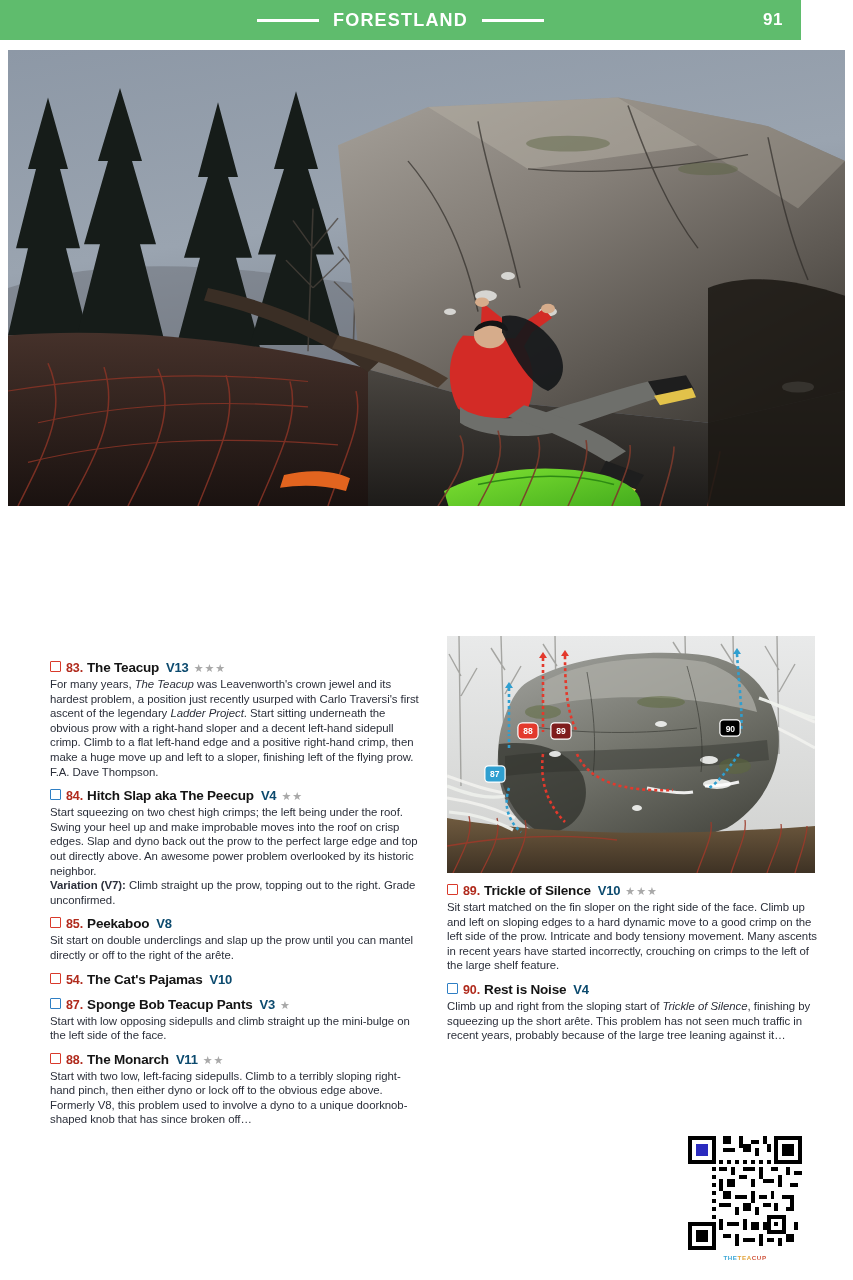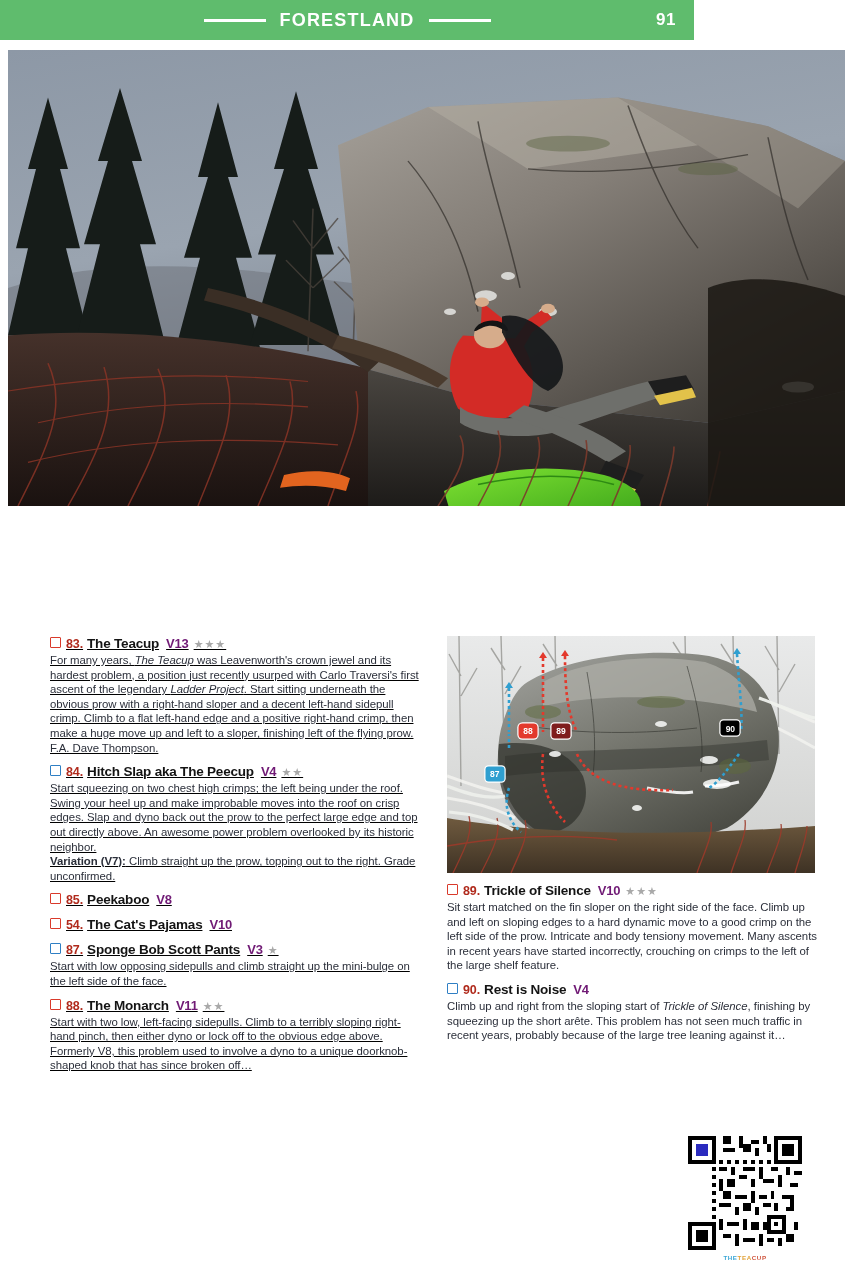--- a/index.html
+++ b/index.html
@@ -6,21 +6,21 @@
   body{
     width:853px;height:1280px;
     background:#ffffff;
     font-family:"Liberation Sans", sans-serif;
     overflow:hidden;
     position:relative;
   }
 
   
   .header{
-    position:absolute;left:0;top:0;width:694px;height:40px;
+    position:absolute;left:0;top:0;width:801px;height:40px;
     background:#5fbc6d;
     display:flex;align-items:center;justify-content:center;
   }
   .header-center{display:flex;align-items:center;gap:14px;}
   .hrule{width:62px;height:3px;background:#ffffff;display:block;}
   .header-title{
     color:#ffffff;font-weight:bold;font-size:18px;letter-spacing:1.2px;
   }
   .page-number{
     position:absolute;right:18px;top:0;height:40px;
@@ -37,21 +37,21 @@
   .hero-caption{
     position:absolute;left:52px;top:508px;width:270px;
     color:#e9eef2;font-size:10.5px;line-height:14px;
     text-shadow:0 1px 2px rgba(0,0,0,.85);
     pointer-events:none;
   }
   .hero-caption i{font-style:italic;}
 
   
   .col-left{
-    position:absolute;left:50px;top:636px;width:372px;text-decoration:underline;
+    position:absolute;left:50px;top:660px;width:372px;
   }
   .col-right{
     position:absolute;left:447px;top:636px;width:372px;
   }
 
   
   .topo{
     width:368px;height:237px;overflow:hidden;position:relative;background:#9aa0a2;
   }
   .topo svg{display:block;width:100%;height:100%;}
@@ -72,21 +72,21 @@
   .chk.blue{border-color:#2f7fc4;}
   .route-num{
     color:#b02a1c;font-weight:bold;font-size:12.5px;margin-right:4px;
     letter-spacing:-0.1px;
   }
   .route-name{
     color:#141414;font-weight:bold;font-size:13.5px;margin-right:7px;
     letter-spacing:-0.2px;
   }
   .route-grade{
-    color:#701a75;font-weight:bold;font-size:13px;margin-right:5px;
+    color:#0c4a6e;font-weight:bold;font-size:13px;margin-right:5px;
     letter-spacing:-0.2px;
   }
   .stars{color:#a9a9a9;font-size:11px;letter-spacing:1px;}
   .route-desc{
     color:#2b2f3a;font-size:11.4px;line-height:14.6px;
     text-align:left;letter-spacing:-0.05px;
   }
   .route-desc i{font-style:italic;}
   .route-desc b{font-weight:bold;}
 
@@ -274,34 +274,35 @@
         </div>
         <div class="route-desc">Start squeezing on two chest high crimps; the left being under the roof. Swing your heel up and make improbable moves into the roof on crisp edges. Slap and dyno back out the prow to the perfect large edge and top out directly above. An awesome power problem overlooked by its historic neighbor.<br><b>Variation (V7):</b> Climb straight up the prow, topping out to the right. Grade unconfirmed.</div>
       </div>
       <div class="route">
         <div class="route-head">
           <span class="chk"></span>
           <span class="route-num">85.</span>
           <span class="route-name">Peekaboo</span>
           <span class="route-grade">V8</span>
         </div>
+        <div class="route-desc">Sit start on double underclings and slap up the prow until you can mantel directly or off to the right of the arête.</div>
       </div>
       <div class="route">
         <div class="route-head">
           <span class="chk"></span>
           <span class="route-num">54.</span>
           <span class="route-name">The Cat's Pajamas</span>
           <span class="route-grade">V10</span>
         </div>
       </div>
       <div class="route">
         <div class="route-head">
           <span class="chk blue"></span>
           <span class="route-num">87.</span>
-          <span class="route-name">Sponge Bob Scott Pants</span>
+          <span class="route-name">Sponge Bob Teacup Pants</span>
           <span class="route-grade">V3</span>
           <span class="stars">★</span>
         </div>
         <div class="route-desc">Start with low opposing sidepulls and climb straight up the mini-bulge on the left side of the face.</div>
       </div>
       <div class="route">
         <div class="route-head">
           <span class="chk"></span>
           <span class="route-num">88.</span>
           <span class="route-name">The Monarch</span>

